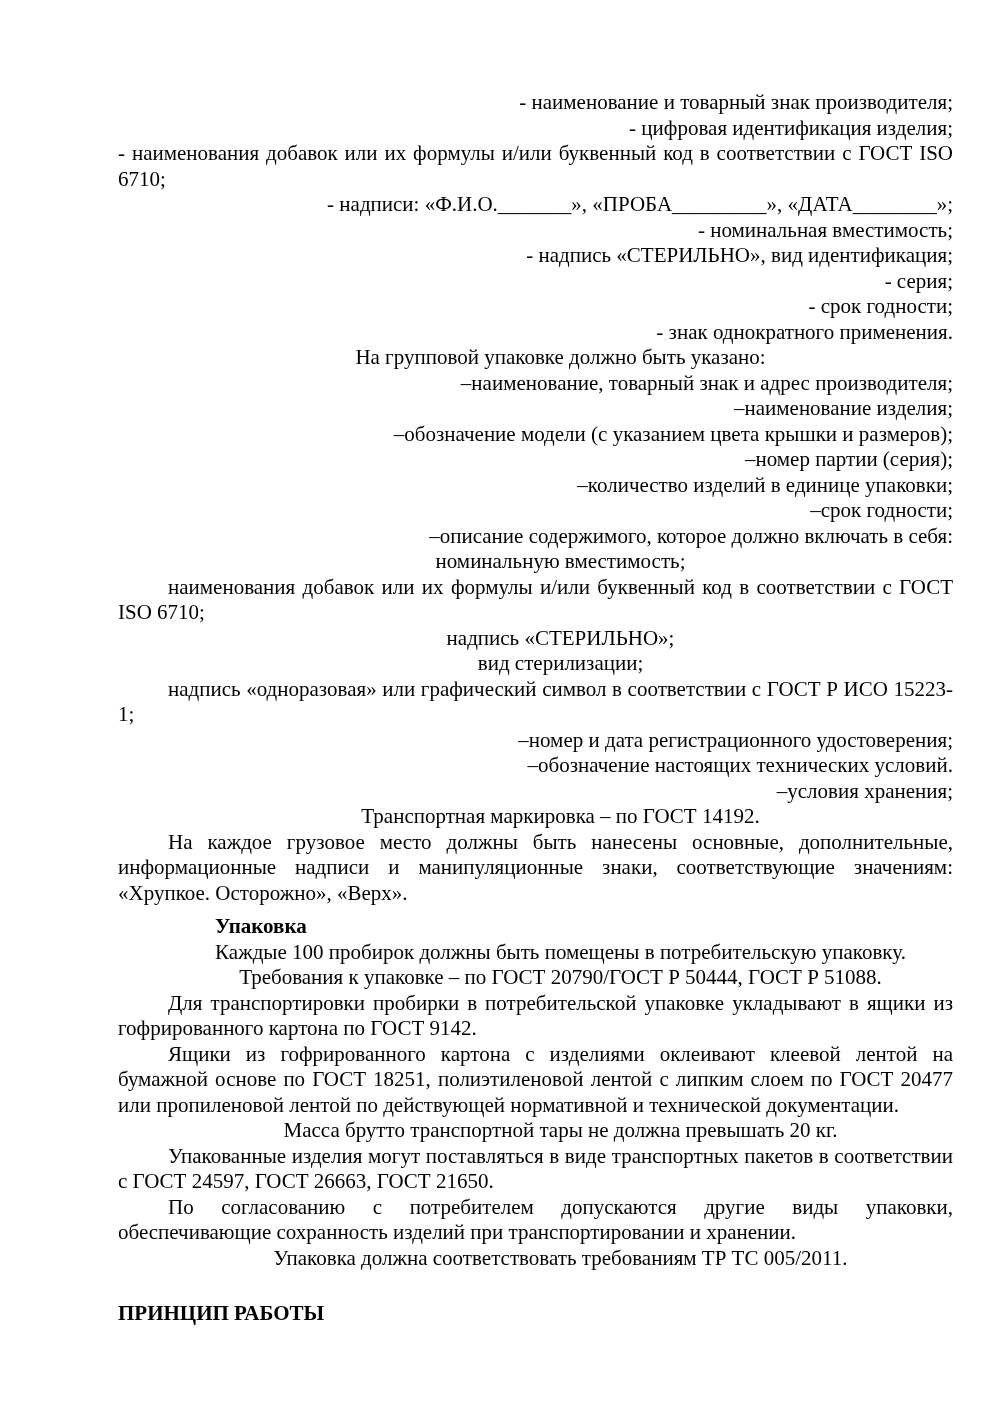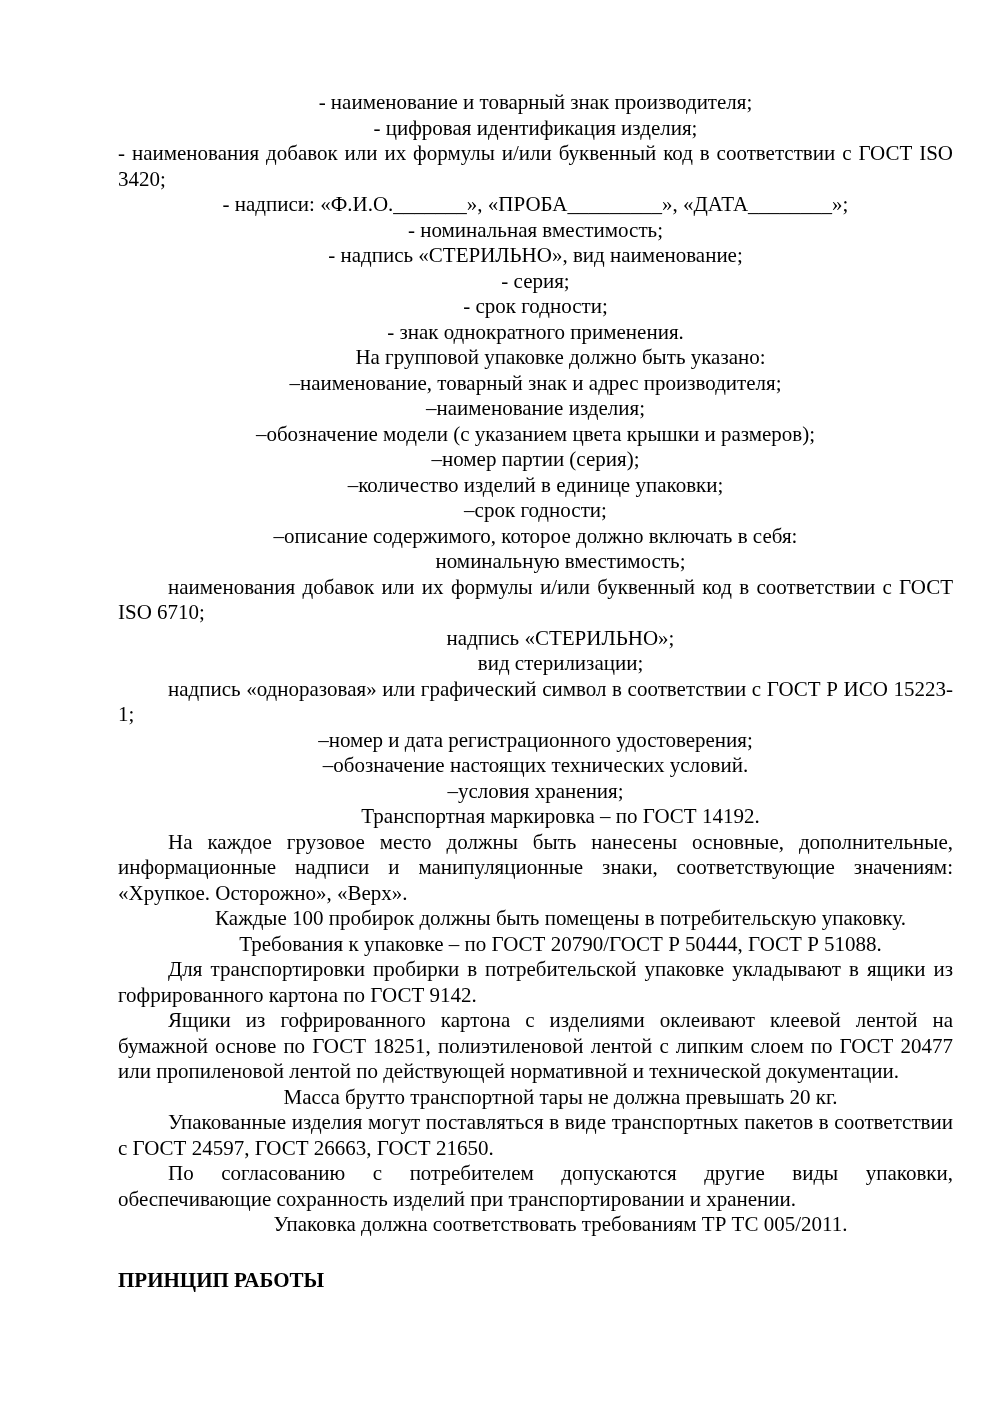--- a/index.html
+++ b/index.html
@@ -19,21 +19,21 @@
     line-height: 25.5px;
     color: #000000;
     overflow: hidden;
   }
   .page p {
     margin: 0;
     padding: 0;
   }
   
   .li {
-    text-align: center;
+    text-align: right;
   }
   
   .para {
     text-indent: 50px;
     text-align: center;
   }
   .just {
     text-align: justify;
     text-align-last: left;
   }
@@ -49,24 +49,24 @@
     margin-bottom: 14px !important;
   }
 </style>
 </head>
 <body>
 
 <div class="page">
   <main>
       <p class="li">- наименование и товарный знак производителя;</p>
       <p class="li">- цифровая идентификация изделия;</p>
-      <p class="li just">- наименования добавок или их формулы и/или буквенный код в соответствии с ГОСТ ISO 3420;</p>
+      <p class="li just">- наименования добавок или их формулы и/или буквенный код в соответствии с ГОСТ ISO 6710;</p>
       <p class="li">- надписи: «Ф.И.О._______», «ПРОБА_________», «ДАТА________»;</p>
       <p class="li">- номинальная вместимость;</p>
-      <p class="li">- надпись «СТЕРИЛЬНО», вид наименование;</p>
+      <p class="li">- надпись «СТЕРИЛЬНО», вид идентификация;</p>
       <p class="li">- серия;</p>
       <p class="li">- срок годности;</p>
       <p class="li">- знак однократного применения.</p>
       <p class="para">На групповой упаковке должно быть указано:</p>
       <p class="li">–наименование, товарный знак и адрес производителя;</p>
       <p class="li">–наименование изделия;</p>
       <p class="li">–обозначение модели (с указанием цвета крышки и размеров);</p>
       <p class="li">–номер партии (серия);</p>
       <p class="li">–количество изделий в единице упаковки;</p>
       <p class="li">–срок годности;</p>
@@ -74,20 +74,21 @@
       <p class="para">номинальную вместимость;</p>
       <p class="para just">наименования добавок или их формулы и/или буквенный код в соответствии с ГОСТ ISO 6710;</p>
       <p class="para">надпись «СТЕРИЛЬНО»;</p>
       <p class="para">вид стерилизации;</p>
       <p class="para just">надпись «одноразовая» или графический символ в соответствии с ГОСТ Р ИСО 15223-1;</p>
       <p class="li">–номер и дата регистрационного удостоверения;</p>
       <p class="li">–обозначение настоящих технических условий.</p>
       <p class="li">–условия хранения;</p>
       <p class="para">Транспортная маркировка – по ГОСТ 14192.</p>
       <p class="para just">На каждое грузовое место должны быть нанесены основные, дополнительные, информационные надписи и манипуляционные знаки, соответствующие значениям: «Хрупкое. Осторожно», «Верх».</p>
+      <p class="subheading">Упаковка</p>
       <p class="para">Каждые 100 пробирок должны быть помещены в потребительскую упаковку.</p>
       <p class="para">Требования к упаковке – по ГОСТ 20790/ГОСТ Р 50444, ГОСТ Р 51088.</p>
       <p class="para just">Для транспортировки пробирки в потребительской упаковке укладывают в ящики из гофрированного картона по ГОСТ 9142.</p>
       <p class="para just">Ящики из гофрированного картона с изделиями оклеивают клеевой лентой на бумажной основе по ГОСТ 18251, полиэтиленовой лентой с липким слоем по ГОСТ 20477 или пропиленовой лентой по действующей нормативной и технической документации.</p>
       <p class="para">Масса брутто транспортной тары не должна превышать 20 кг.</p>
       <p class="para just">Упакованные изделия могут поставляться в виде транспортных пакетов в соответствии с ГОСТ 24597, ГОСТ 26663, ГОСТ 21650.</p>
       <p class="para just">По согласованию с потребителем допускаются другие виды упаковки, обеспечивающие сохранность изделий при транспортировании и хранении.</p>
       <p class="para">Упаковка должна соответствовать требованиям ТР ТС 005/2011.</p>
       <p class="heading-centered">ПРИНЦИП РАБОТЫ</p>
     </main>

